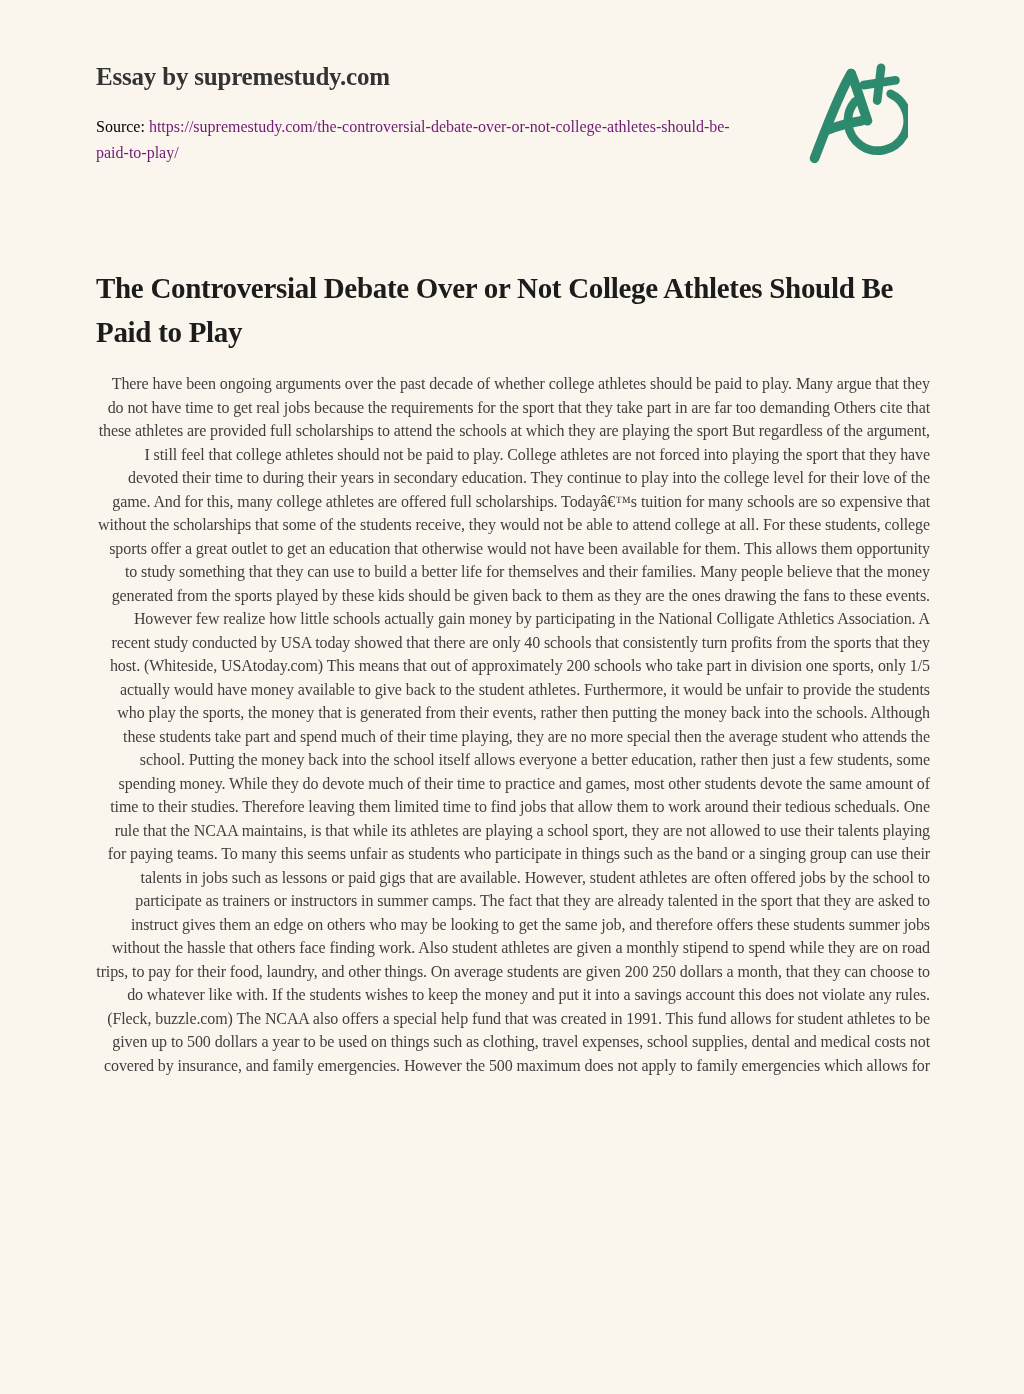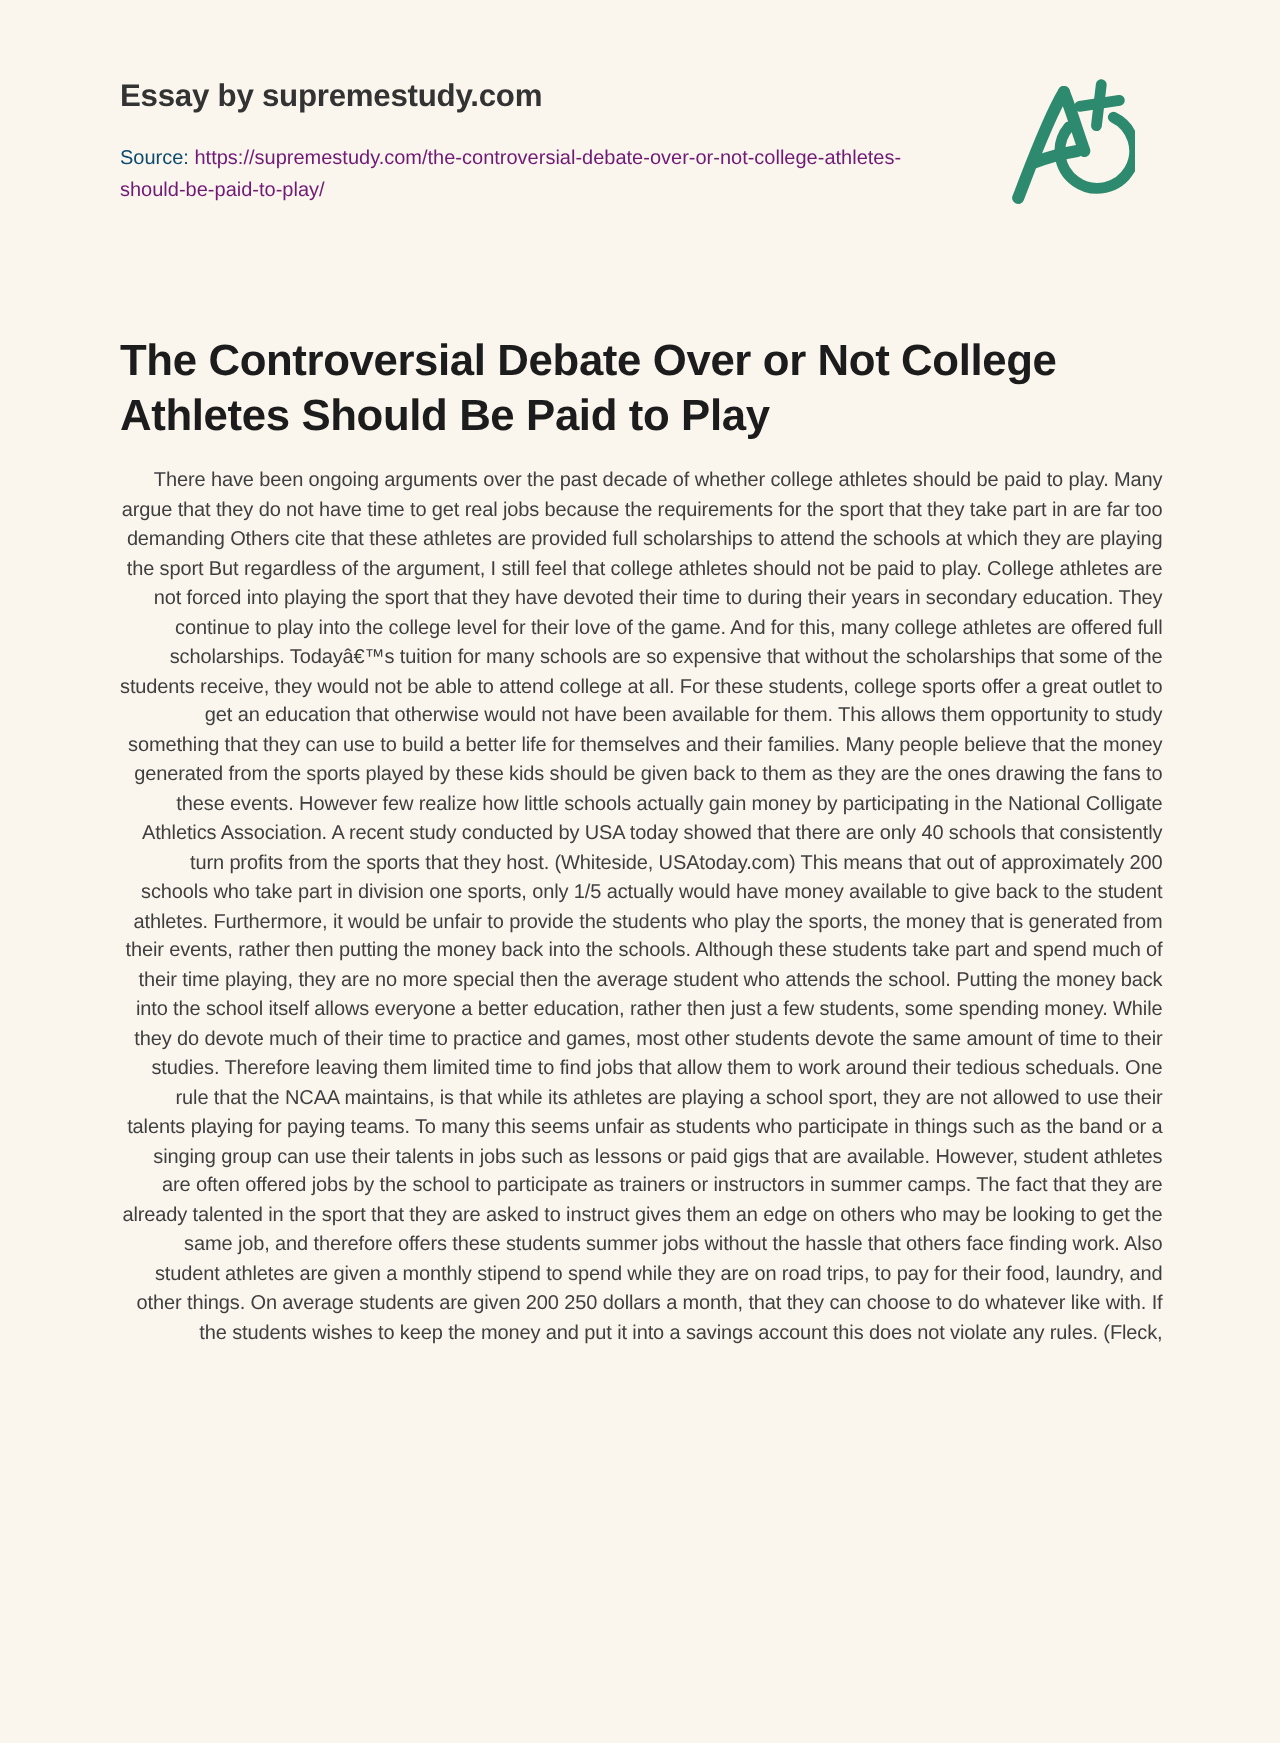--- a/index.html
+++ b/index.html
@@ -9,20 +9,21 @@
     font-family: "Liberation Sans", sans-serif;
   }
   .page {
     position: relative;
     width: 1024px;
     height: 1076px;
     background: #faf6ed;
     box-sizing: border-box;
     padding: 62px 94px 0 96px;
     overflow: hidden;
+    font-family: Liberation Serif, serif;
   }
   .header {
     display: flex;
     justify-content: space-between;
     align-items: flex-start;
   }
   .site-label {
     margin: 0;
     font-size: 25px;
     line-height: 30px;
@@ -30,35 +31,35 @@
     color: #333333;
     letter-spacing: -0.2px;
   }
   .source {
     margin: 22px 0 0 0;
     max-width: 655px;
     font-size: 16px;
     line-height: 26px;
   }
   .source-label {
-    color: #0c4a6e;
+    color: #000000;
   }
   .source-link {
     color: #701a75;
     text-decoration: none;
     overflow-wrap: break-word;
   }
   .logo {
     flex: 0 0 auto;
     margin-top: -2px;
     margin-right: 22px;
   }
   .essay-title {
     margin: 92px 0 18px 0;
-    font-size: 35px;
+    font-size: 29px;
     line-height: 44px;
     font-weight: bold;
     color: #1c1c1c;
     letter-spacing: -0.3px;
     max-width: 836px;
   }
   .essay-body {
     margin: 11px 0 0 0;
     max-width: 836px;
     font-size: 16px;

